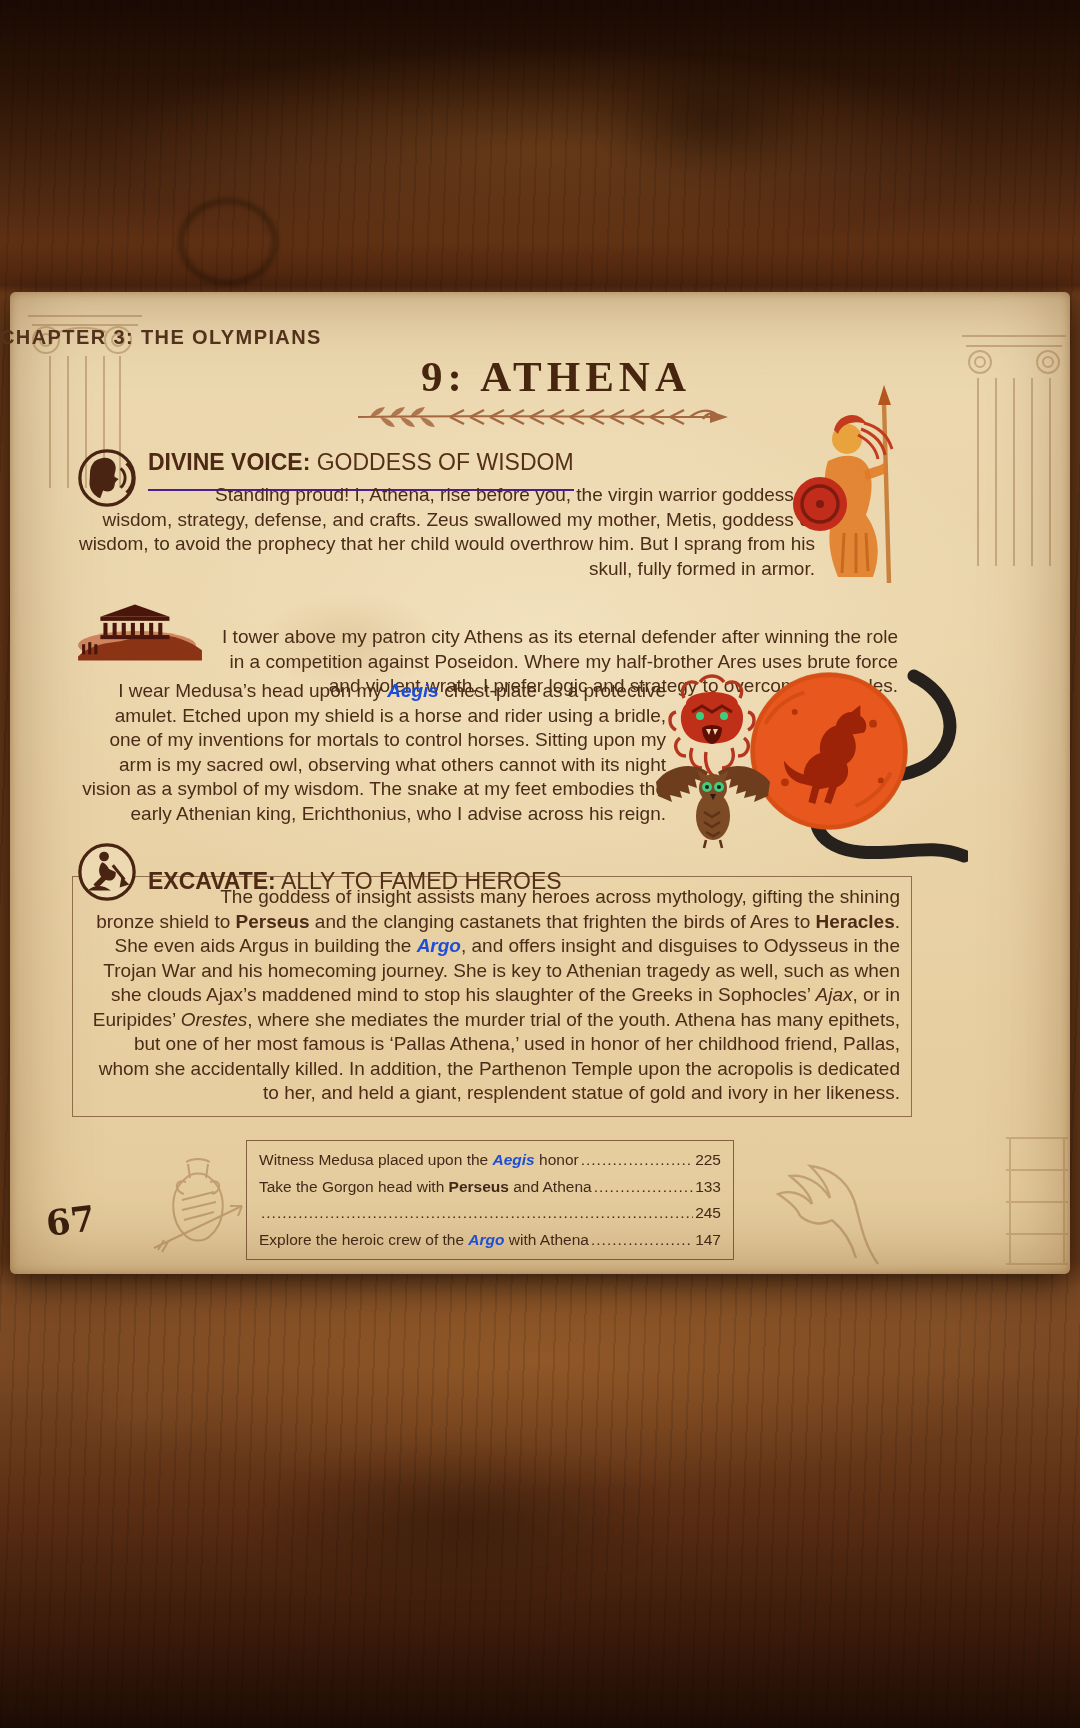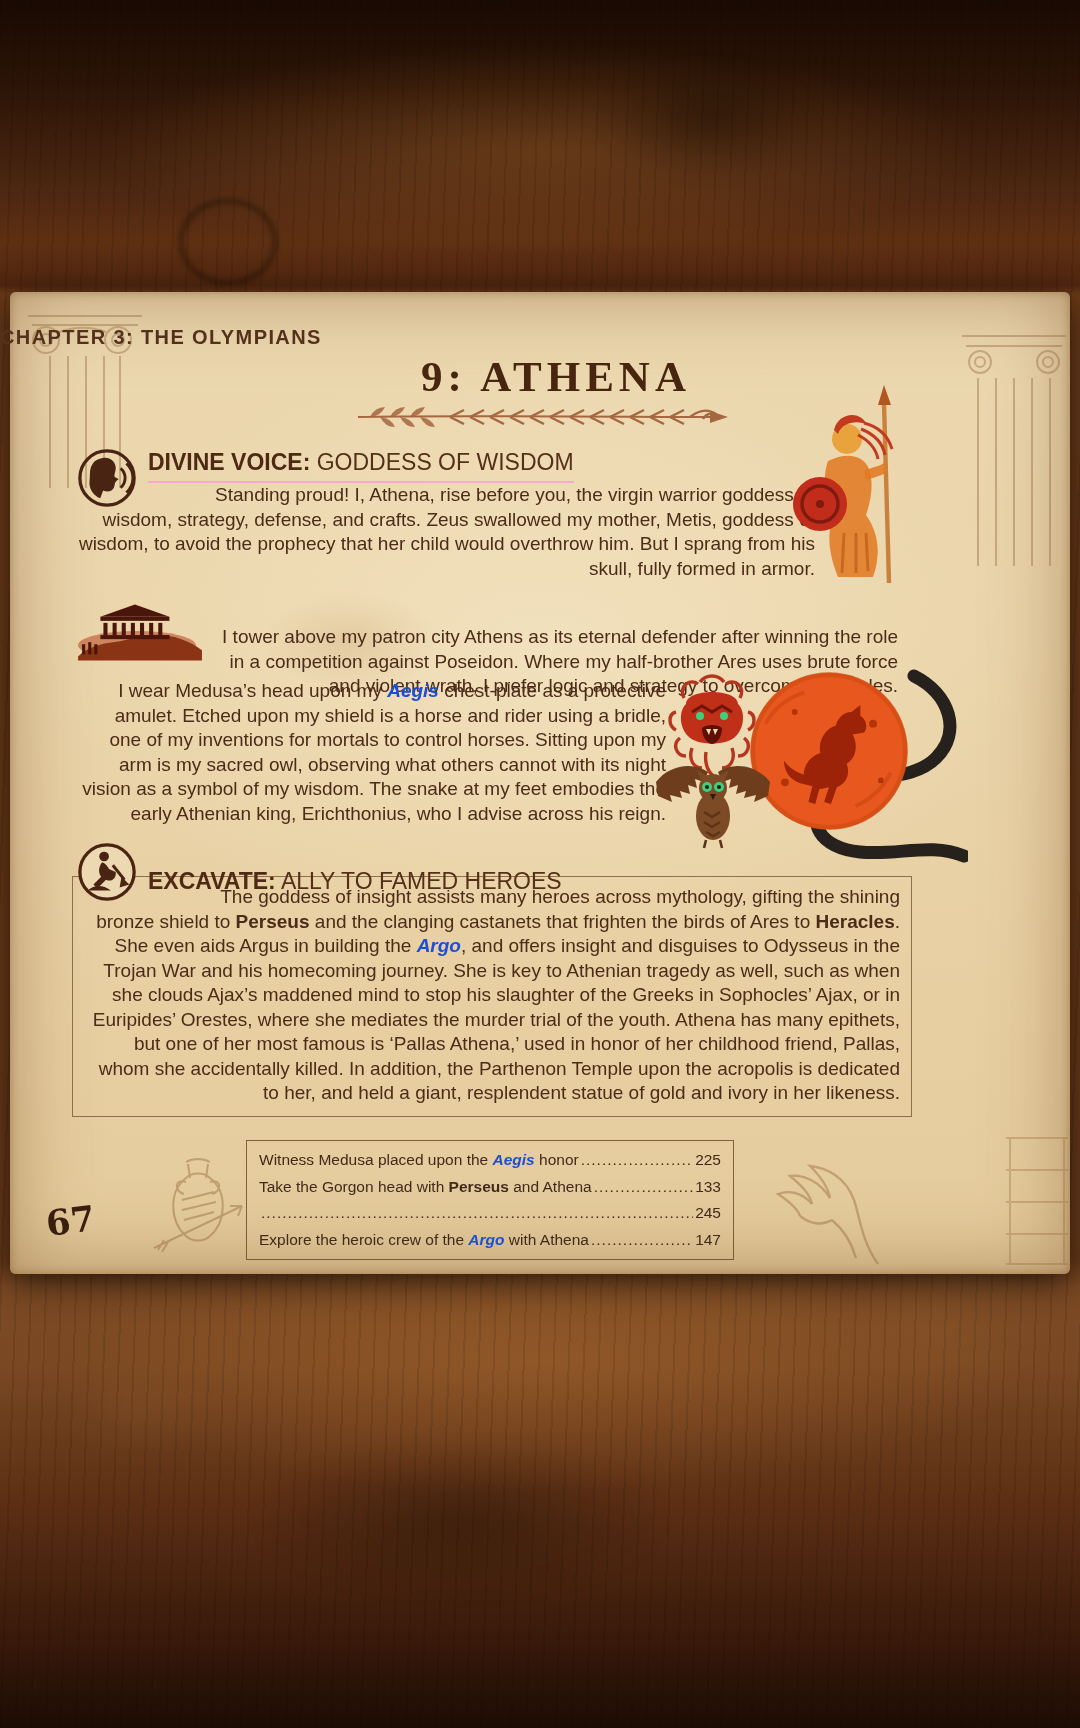--- a/index.html
+++ b/index.html
@@ -38,26 +38,26 @@
   .abs{position:absolute;}
   .chapter{left:0;top:326px;width:1080px;font-size:20px;font-weight:700;
     letter-spacing:1.4px;color:#54311b;}
   .title{left:0;top:352px;width:1080px;text-align:center;font-family:"Liberation Serif",serif;
     font-size:43px;font-weight:700;letter-spacing:5px;color:#47250f;margin-left:16px;}
 
   .sec-icon{width:62px;height:62px;}
   .heading{font-size:23px;color:#4e2a14;white-space:nowrap;}
   .heading .lbl{font-weight:800;}
   .heading .sub{font-weight:400;color:#553019;}
-  .underlined{border-bottom:2px solid #f9a8d4;padding-bottom:5px;display:inline-block;}
+  .underlined{border-bottom:2px solid #4c1d95;padding-bottom:13px;display:inline-block;}
 
   .para{font-size:19px;line-height:24.5px;color:#4b2c18;text-align:right;}
   .indent{text-indent:76px;}
   .seg-b{font-weight:700;}
-  .seg-i{}
+  .seg-i{font-style:italic;}
   .seg-bi{font-weight:700;font-style:italic;color:#1d4ed8;}
 
   .exc-box{left:72px;top:876px;width:840px;border:1.5px solid rgba(99,58,28,.65);
     padding:8px 11px 10px 11px;box-sizing:border-box;}
   .icon-mask{background:radial-gradient(circle,#ecd9b1 60%,transparent 61%);}
 
   .refs{left:246px;top:1140px;width:488px;border:1.5px solid rgba(99,58,28,.75);
     padding:6px 12px;box-sizing:border-box;}
   .ref-row{display:flex;align-items:baseline;font-size:15.5px;line-height:26.5px;color:#42291a;}
   .ref-text{white-space:nowrap;}

